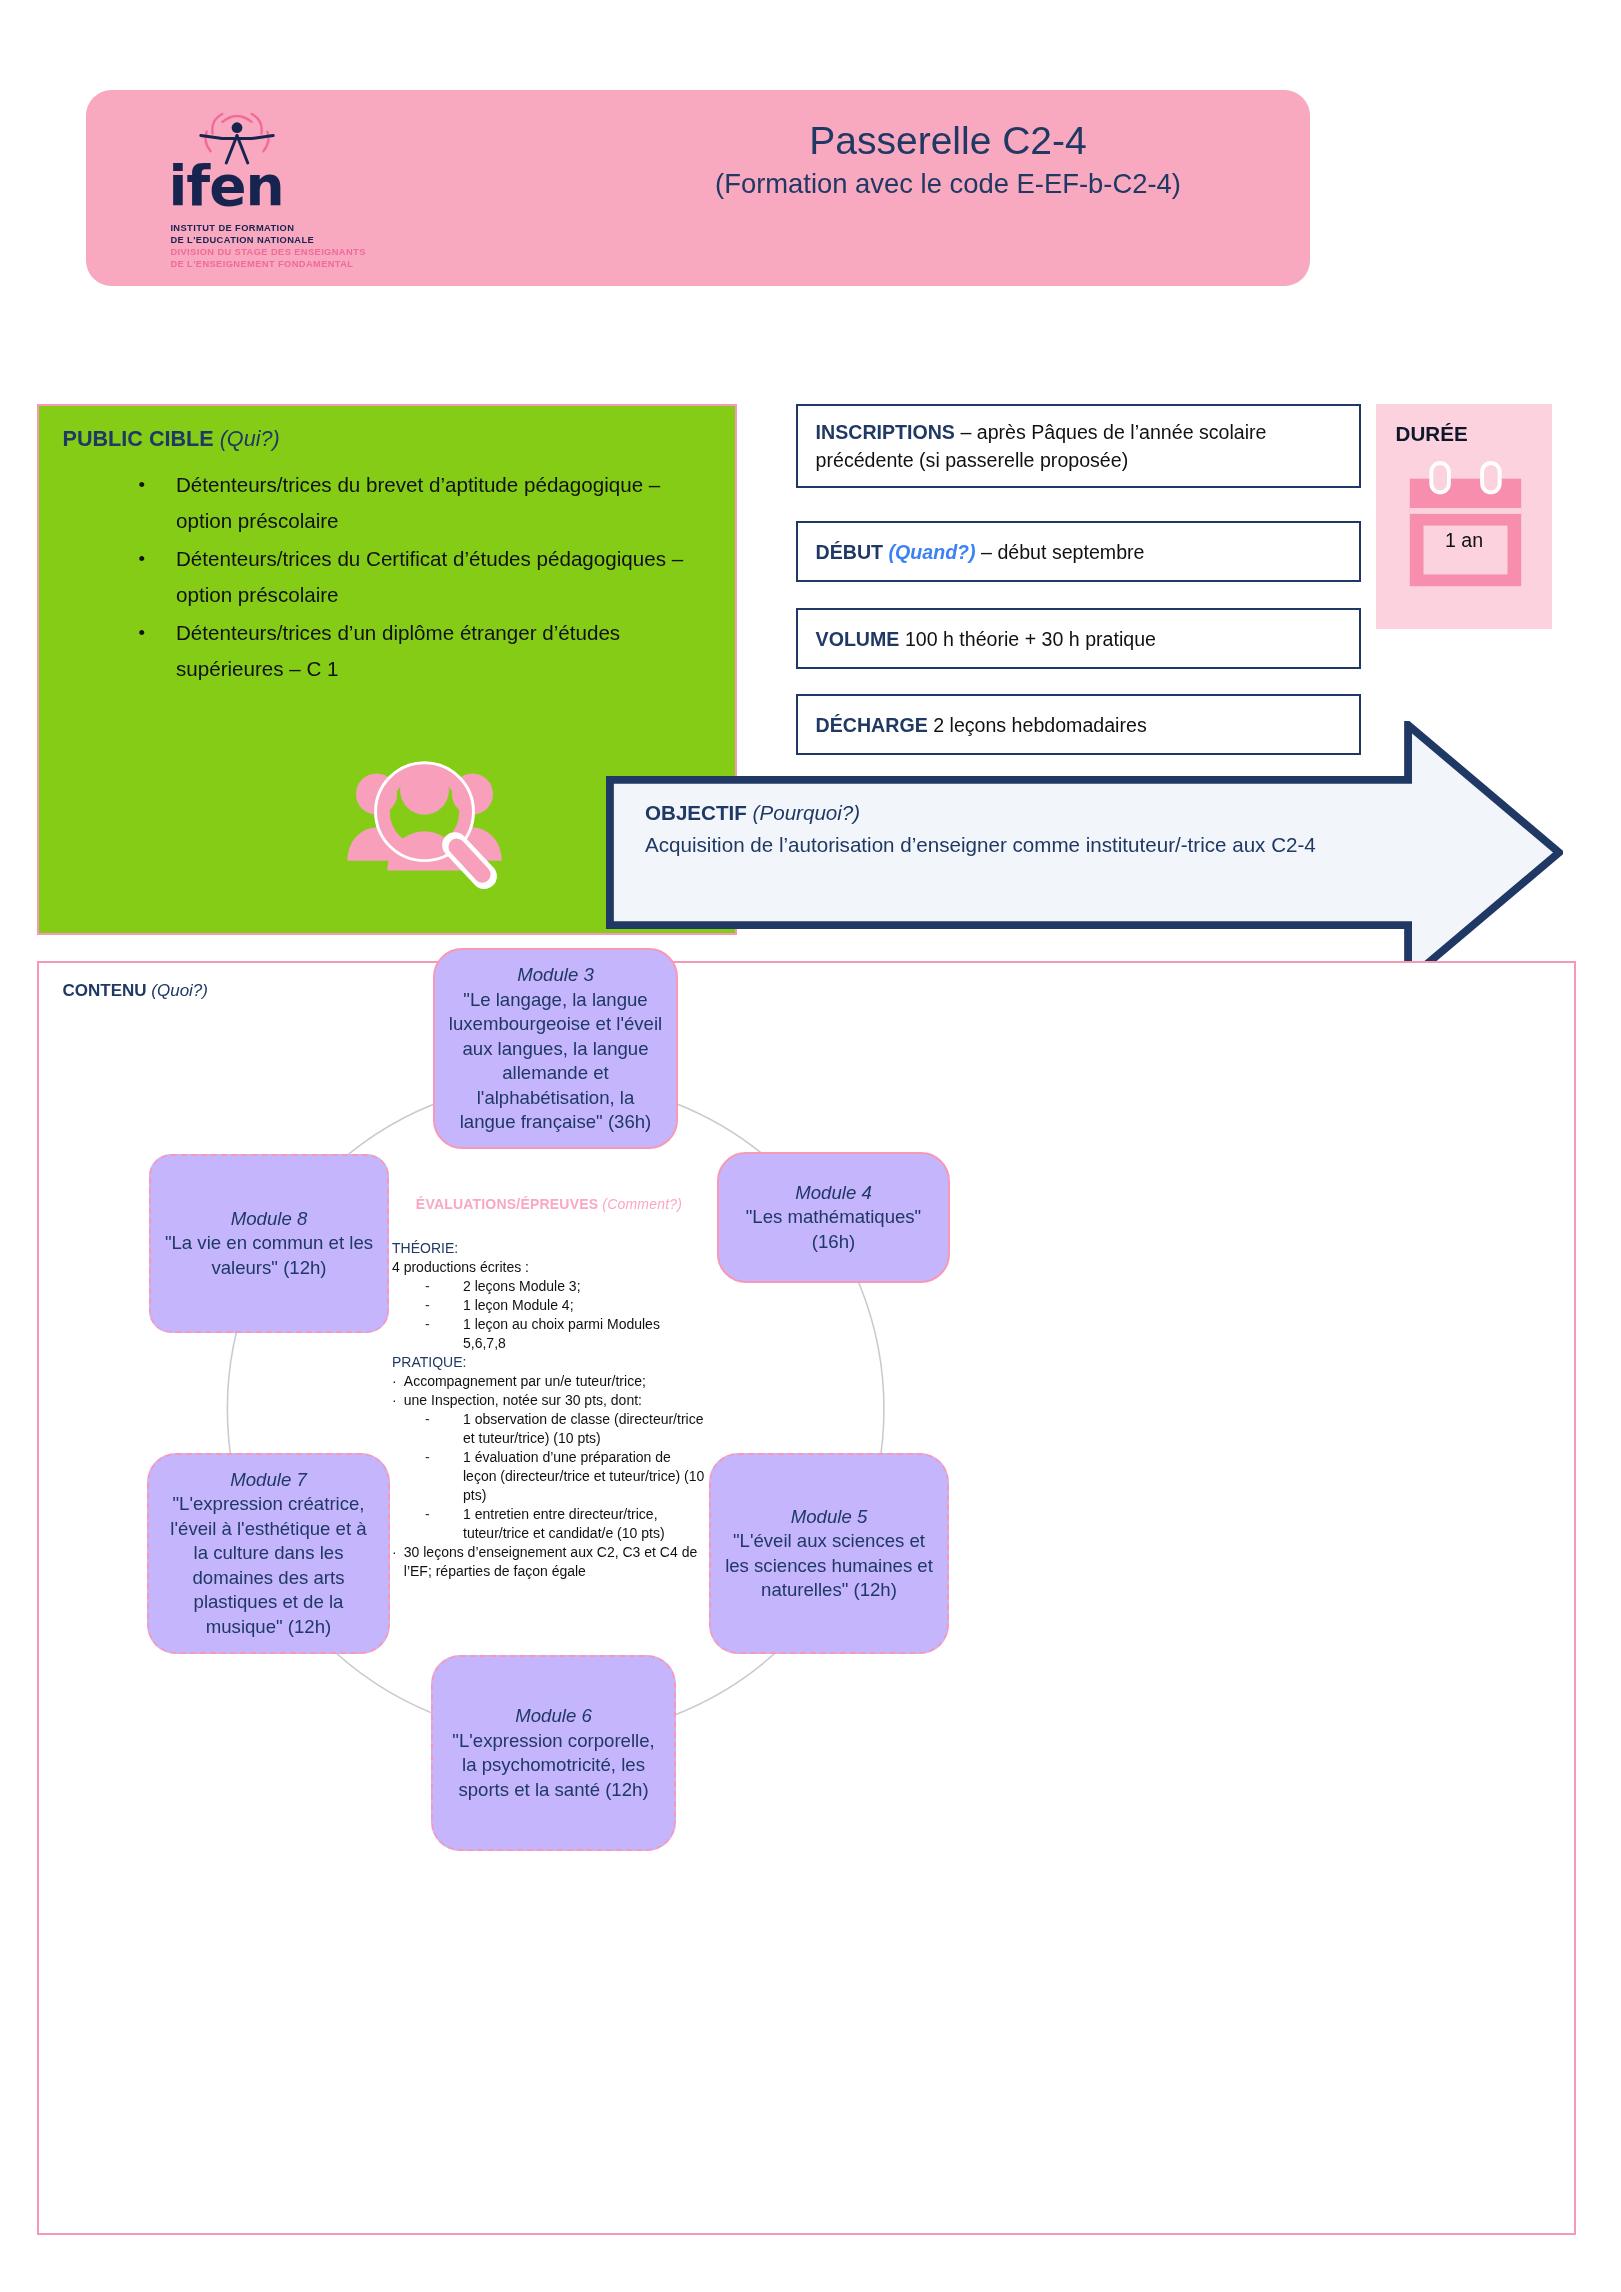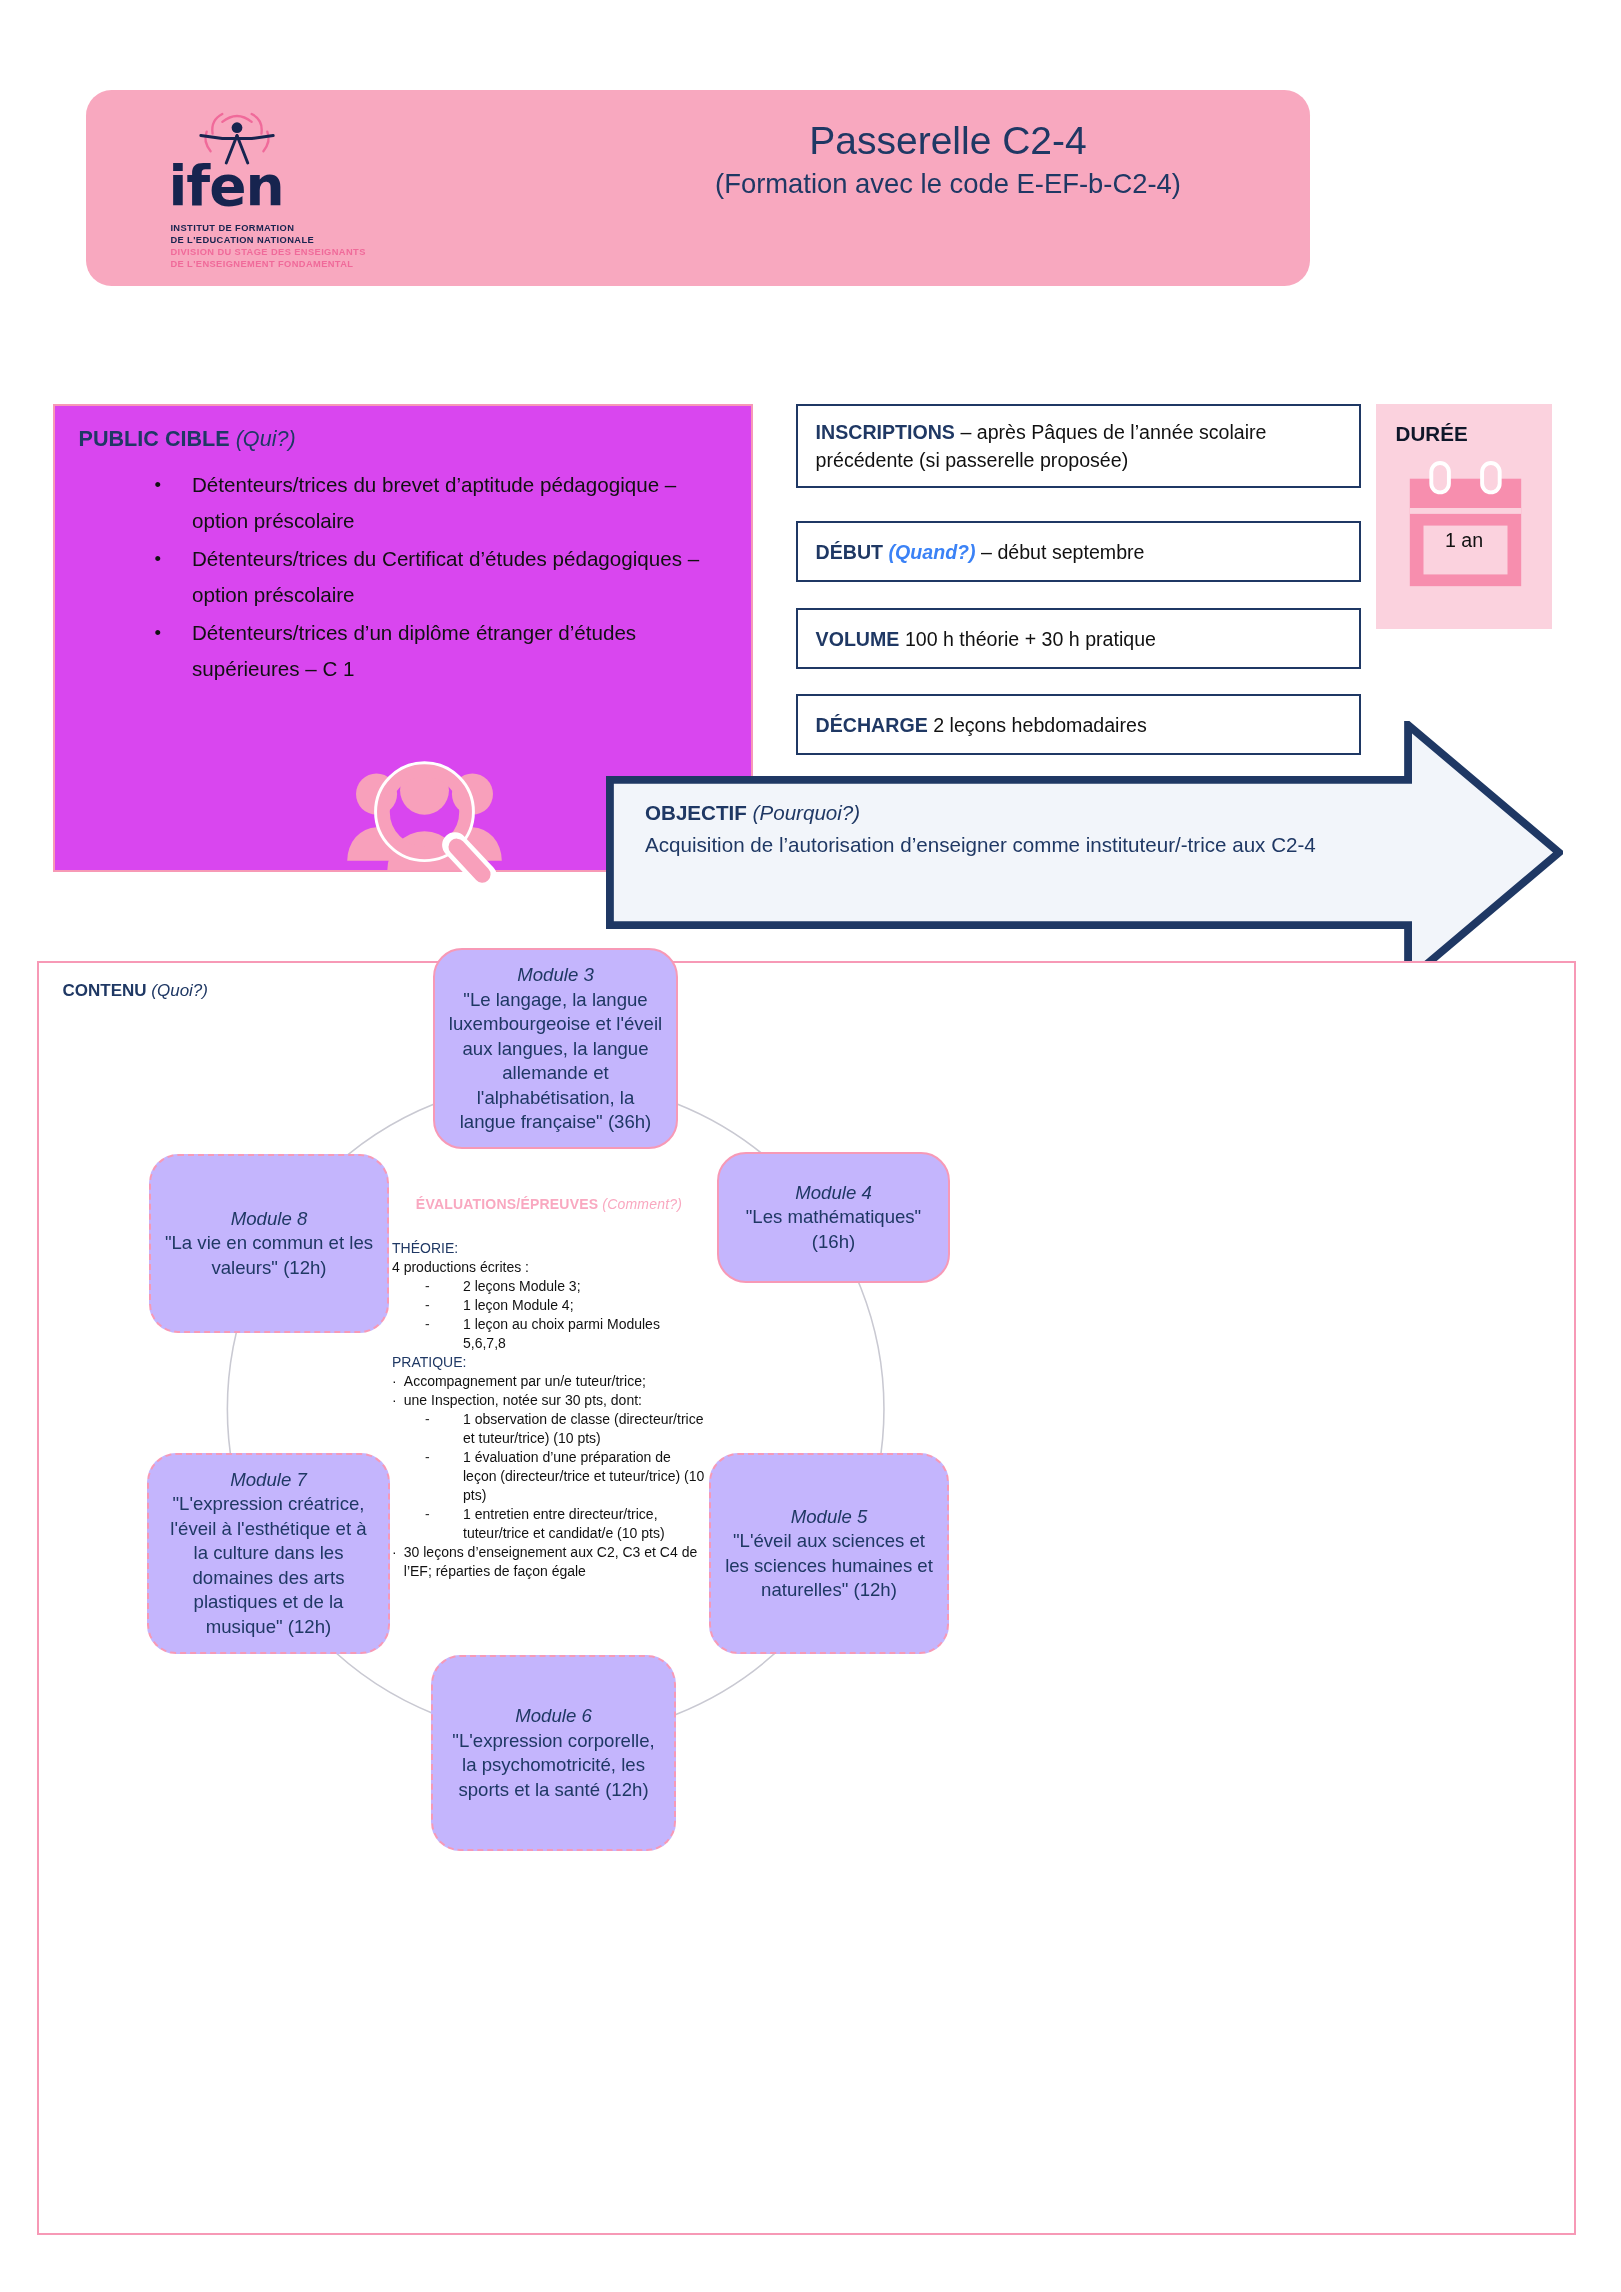--- a/index.html
+++ b/index.html
@@ -43,22 +43,22 @@
     font-size:39px;font-weight:normal;color:#1f3864;line-height:1.15;
     font-family:"Liberation Sans", sans-serif;
   }
   .header-subtitle{
     font-size:27.4px;color:#1f3864;margin-top:3.9px;
     font-family:"Liberation Sans", sans-serif;
   }
 
   
   .public-box{
-    position:absolute;left:37px;top:404px;width:700px;height:468px;
-    background:#d946ef;border:2.9px solid #f799b6;box-sizing:border-box;margin-left:16px;
+    position:absolute;left:37px;top:404px;width:700px;height:531px;
+    background:#84cc16;border:2.9px solid #f799b6;box-sizing:border-box;
   }
   .public-title{
     position:absolute;left:23.5px;top:19.6px;font-size:21.6px;font-weight:bold;color:#1f3864;
   }
   .public-title i{font-weight:normal;font-style:italic;}
   .public-list{
     position:absolute;left:82px;top:61px;width:588px;
     margin:0;padding:0;list-style:none;
   }
   .public-list li{
@@ -132,21 +132,21 @@
   .module.solid{border:2.9px solid #f799b6;}
   .module.dashed{border:2.9px dashed #f799b6;}
   .module .inner{padding:3.9px 11.8px;font-size:18.6px;line-height:24.5px;}
   .module .mt{font-style:italic;font-weight:normal;display:block;}
 
   #m3{left:394px;top:-14.7px;width:245px;height:201px;}
   #m4{left:678px;top:189px;width:233px;height:131px;}
   #m5{left:670px;top:490px;width:240px;height:201px;}
   #m6{left:392px;top:692px;width:245px;height:196px;}
   #m7{left:108px;top:490px;width:243px;height:201px;}
-  #m8{left:110px;top:191px;width:240px;height:179px;}
+  #m8{left:110px;top:191px;width:240px;height:179px;border-radius:22px;}
 
   
   .eval-block{
     position:absolute;left:353px;top:233px;width:314px;color:#111111;
   }
   .eval-head{
     font-size:14px;font-weight:bold;color:#f9a8c0;letter-spacing:0.2px;
     margin-bottom:27.4px;text-align:center;
   }
   .eval-head i{font-style:italic;font-weight:normal;}

